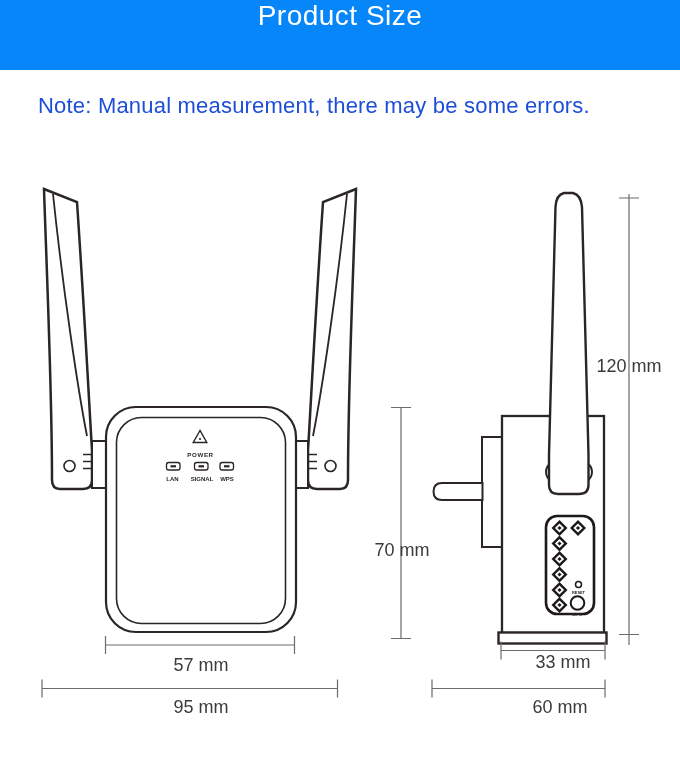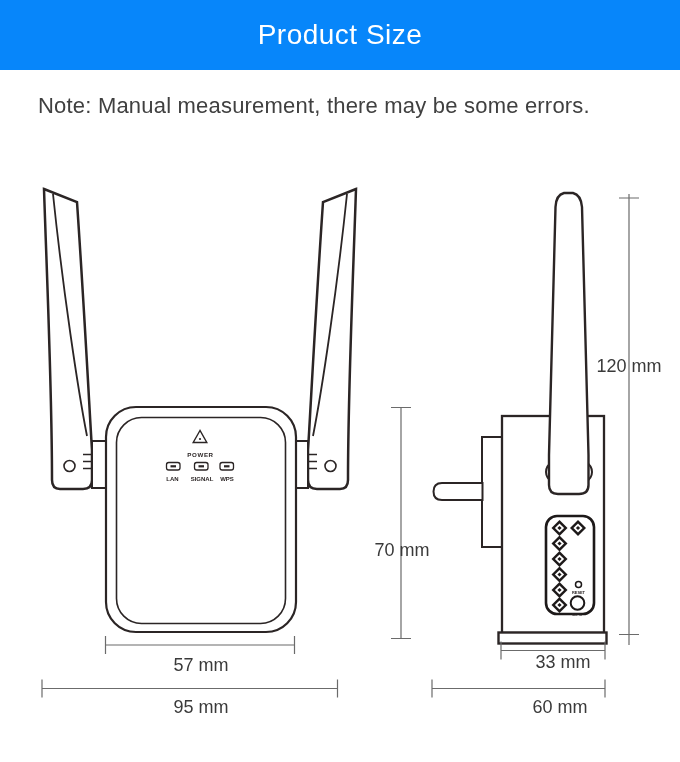--- a/index.html
+++ b/index.html
@@ -2,28 +2,28 @@
 <html><head>
 <meta charset="utf-8">
 <style>
   html,body{margin:0;padding:0;background:#ffffff;}
   .page{
     position:relative;width:680px;height:762px;background:#ffffff;overflow:hidden;
     font-family:"Liberation Sans","DejaVu Sans",sans-serif;
   }
   .header{
     position:absolute;left:0;top:0;width:680px;height:70px;
-    background:#0786fa;display:flex;align-items:center;justify-content:center;
+    background:#0786fa;display:flex;justify-content:center;
   }
   .header span{
     color:#ffffff;font-size:28px;font-weight:400;letter-spacing:0.5px;
   }
   .note{
     position:absolute;left:38px;top:93px;width:620px;
-    color:#404040;font-size:22px;letter-spacing:0.2px;
+    color:#1d4ed8;font-size:22px;letter-spacing:0.2px;
   }
   svg{position:absolute;left:0;top:0;}
   .dev{stroke:#2b2525;fill:#ffffff;}
   .devline{stroke:#2b2525;fill:none;}
   .dim{stroke:#6b6b6b;stroke-width:1.2;fill:none;}
   .dimtext{fill:#3a3a3a;font-size:18px;font-family:"Liberation Sans","DejaVu Sans",sans-serif;}
   .tiny{fill:#2b2525;font-weight:bold;font-family:"Liberation Sans","DejaVu Sans",sans-serif;}
 </style>
 </head>
 <body>

